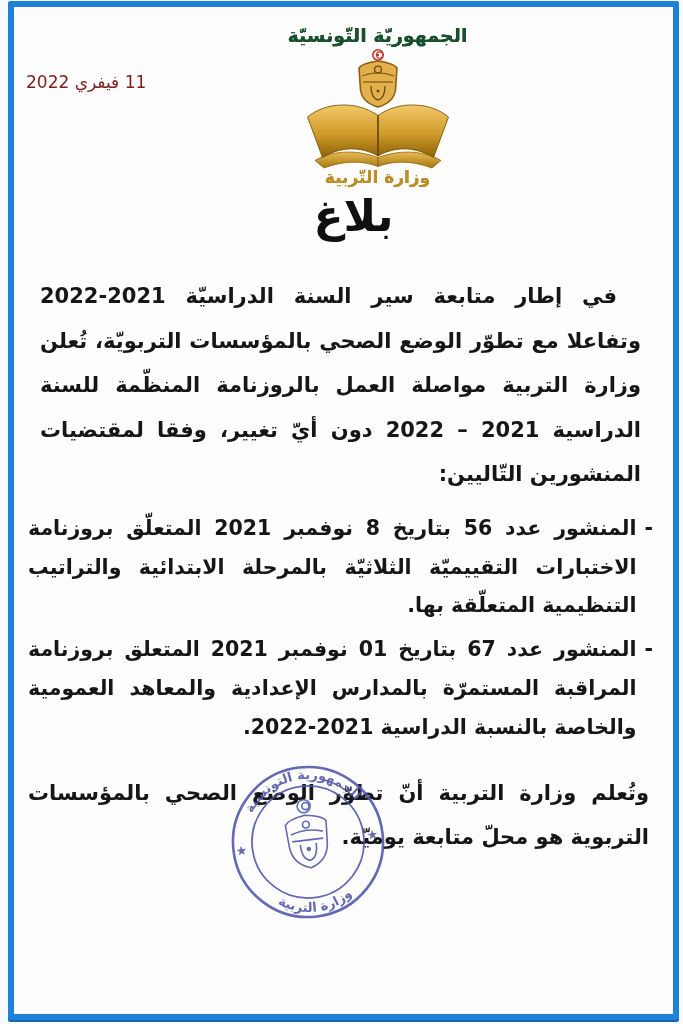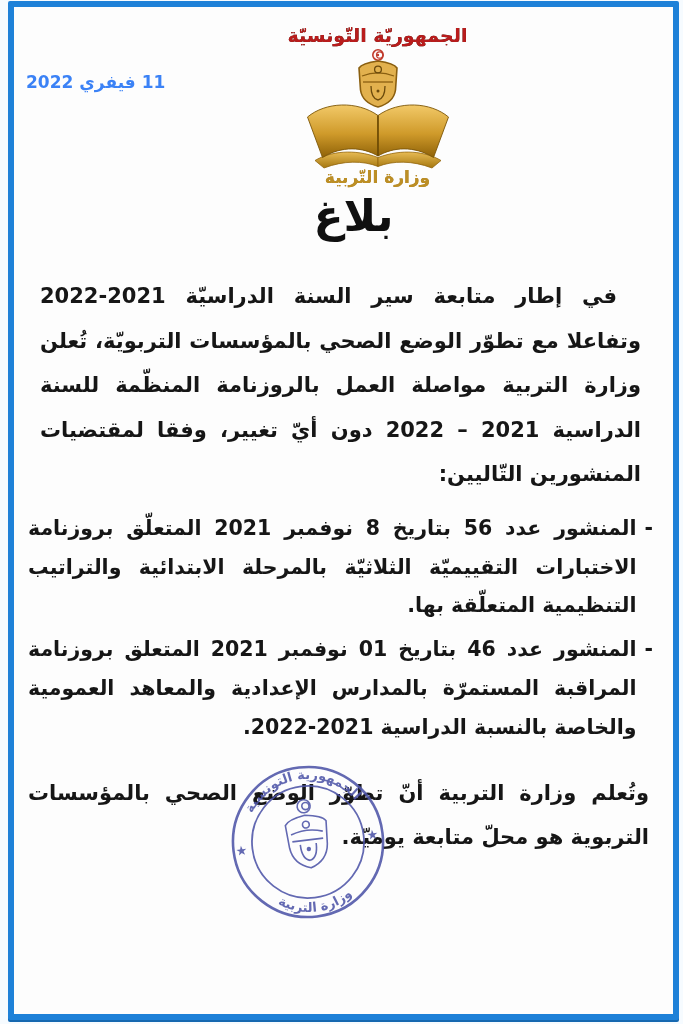--- a/index.html
+++ b/index.html
@@ -10,29 +10,29 @@
   }
   
   .sheet{
     position:absolute;left:8px;top:1px;right:4px;bottom:4px;
     background:#fdfdfd;border:6px solid #1e81d8;border-radius:2px;
     box-shadow:0 2px 0 #1668b0;
   }
   .date{
     position:absolute;left:26px;top:72px;width:150px;
     direction:rtl;text-align:left;
-    font-size:17px;font-weight:bold;color:#3b82f6;
+    font-size:17px;font-weight:normal;color:#7f1d1d;
   }
   .header{
     position:absolute;top:24px;left:0;width:100%;
     display:flex;flex-direction:column;align-items:center;
     transform:translateX(36px);
   }
   .calligraphy{
-    direction:rtl;font-size:19px;font-weight:bold;color:#b91c1c;
+    direction:rtl;font-size:19px;font-weight:bold;color:#14532d;
     letter-spacing:1px;text-shadow:0 0 .4px #35261a;
   }
   .emblem-svg{margin-top:2px;}
   .book-svg{margin-top:-9px;}
   .ministry{
     direction:rtl;margin-top:-4px;
     font-size:17px;font-weight:bold;color:#bd8f25;text-shadow:0 0 .5px #9a701a;
   }
   .doc-title{
     position:absolute;top:190px;left:0;width:100%;text-align:center;
@@ -117,21 +117,21 @@
   <div class="body-text">
     <p class="intro">في إطار متابعة سير السنة الدراسيّة 2021‏-‏2022 وتفاعلا مع تطوّر الوضع الصحي بالمؤسسات التربويّة، تُعلن وزارة التربية مواصلة العمل بالروزنامة المنظّمة للسنة الدراسية 2021 – 2022 دون أيّ تغيير، وفقا لمقتضيات المنشورين التّاليين:</p>
 
     <div class="bullets">
       <div class="bullet">
         <span class="bullet-marker">-</span>
         <span class="bullet-text">المنشور عدد 56 بتاريخ 8 نوفمبر 2021 المتعلّق بروزنامة الاختبارات التقييميّة الثلاثيّة بالمرحلة الابتدائية والتراتيب التنظيمية المتعلّقة بها.</span>
       </div>
       <div class="bullet">
         <span class="bullet-marker">-</span>
-        <span class="bullet-text">المنشور عدد 46 بتاريخ 01 نوفمبر 2021 المتعلق بروزنامة المراقبة المستمرّة بالمدارس الإعدادية والمعاهد العمومية والخاصة بالنسبة الدراسية 2021‏-‏2022.</span>
+        <span class="bullet-text">المنشور عدد 67 بتاريخ 01 نوفمبر 2021 المتعلق بروزنامة المراقبة المستمرّة بالمدارس الإعدادية والمعاهد العمومية والخاصة بالنسبة الدراسية 2021‏-‏2022.</span>
       </div>
     </div>
 
     <p class="closing">وتُعلم وزارة التربية أنّ تطوّر الوضع الصحي بالمؤسسات التربوية هو محلّ متابعة يوميّة.</p>
   </div>
 
   <svg class="stamp" width="160" height="160" viewBox="0 0 160 160">
     <defs>
       <path id="arcTop" d="M 17 80 A 63 63 0 1 1 143 80" fill="none"></path>
       <path id="arcBottom" d="M 16 86 A 64 64 0 0 0 144 86" fill="none"></path>

